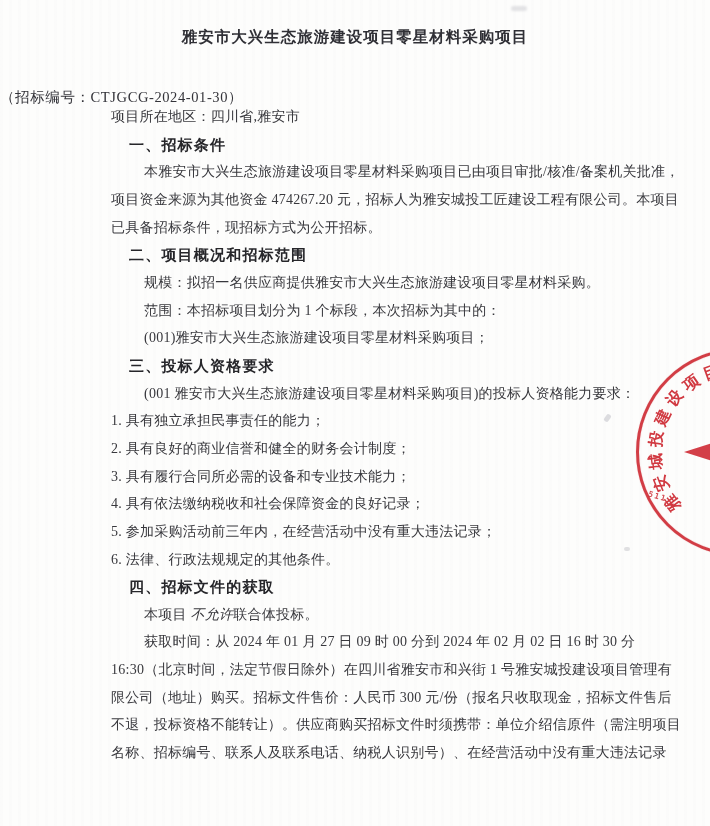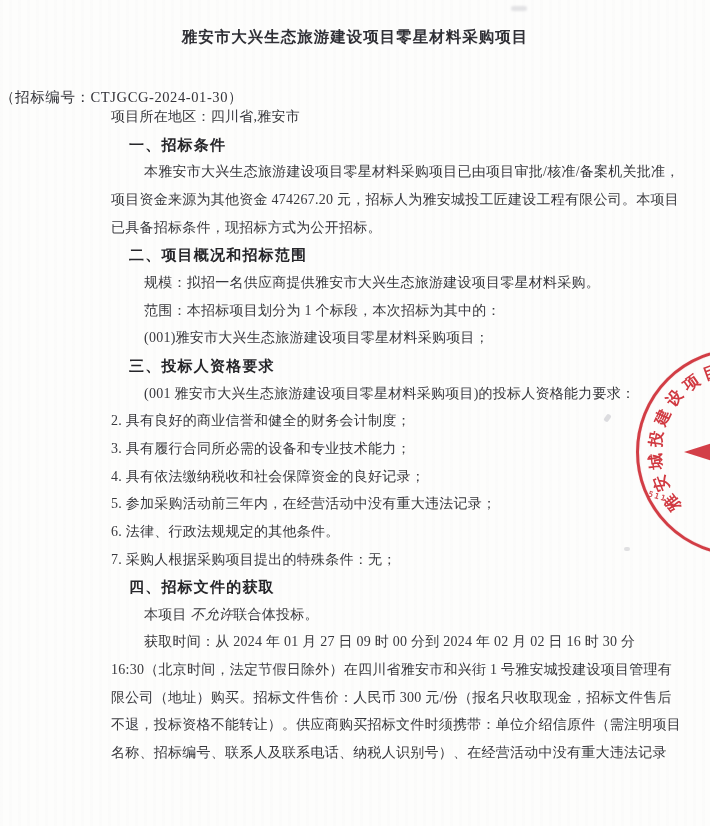--- a/index.html
+++ b/index.html
@@ -85,26 +85,26 @@
       <div class="line heading"><span>一、招标条件</span></div>
       <div class="line ind"><span>本雅安市大兴生态旅游建设项目零星材料采购项目已由项目审批/核准/备案机关批准，</span></div>
       <div class="line"><span>项目资金来源为其他资金 474267.20 元，招标人为雅安城投工匠建设工程有限公司。本项目</span></div>
       <div class="line"><span>已具备招标条件，现招标方式为公开招标。</span></div>
       <div class="line heading"><span>二、项目概况和招标范围</span></div>
       <div class="line ind"><span>规模：拟招一名供应商提供雅安市大兴生态旅游建设项目零星材料采购。</span></div>
       <div class="line ind"><span>范围：本招标项目划分为 1 个标段，本次招标为其中的：</span></div>
       <div class="line ind"><span>(001)雅安市大兴生态旅游建设项目零星材料采购项目；</span></div>
       <div class="line heading"><span>三、投标人资格要求</span></div>
       <div class="line ind"><span>(001 雅安市大兴生态旅游建设项目零星材料采购项目)的投标人资格能力要求：</span></div>
+      <div class="line"><span>1. 具有独立承担民事责任的能力；</span></div>
       <div class="line"><span>2. 具有良好的商业信誉和健全的财务会计制度；</span></div>
       <div class="line"><span>3. 具有履行合同所必需的设备和专业技术能力；</span></div>
       <div class="line"><span>4. 具有依法缴纳税收和社会保障资金的良好记录；</span></div>
       <div class="line"><span>5. 参加采购活动前三年内，在经营活动中没有重大违法记录；</span></div>
       <div class="line"><span>6. 法律、行政法规规定的其他条件。</span></div>
-      <div class="line"><span>7. 采购人根据采购项目提出的特殊条件：无；</span></div>
       <div class="line heading"><span>四、招标文件的获取</span></div>
       <div class="line ind"><span>本项目 </span><span class="em-italic">不允许</span><span>联合体投标。</span></div>
       <div class="line ind"><span>获取时间：从 2024 年 01 月 27 日 09 时 00 分到 2024 年 02 月 02 日 16 时 30 分</span></div>
       <div class="line"><span>16:30（北京时间，法定节假日除外）在四川省雅安市和兴街 1 号雅安城投建设项目管理有</span></div>
       <div class="line"><span>限公司（地址）购买。招标文件售价：人民币 300 元/份（报名只收取现金，招标文件售后</span></div>
       <div class="line"><span>不退，投标资格不能转让）。供应商购买招标文件时须携带：单位介绍信原件（需注明项目</span></div>
       <div class="line"><span>名称、招标编号、联系人及联系电话、纳税人识别号）、在经营活动中没有重大违法记录</span></div>
     </div>
 
   <div class="stamp">

